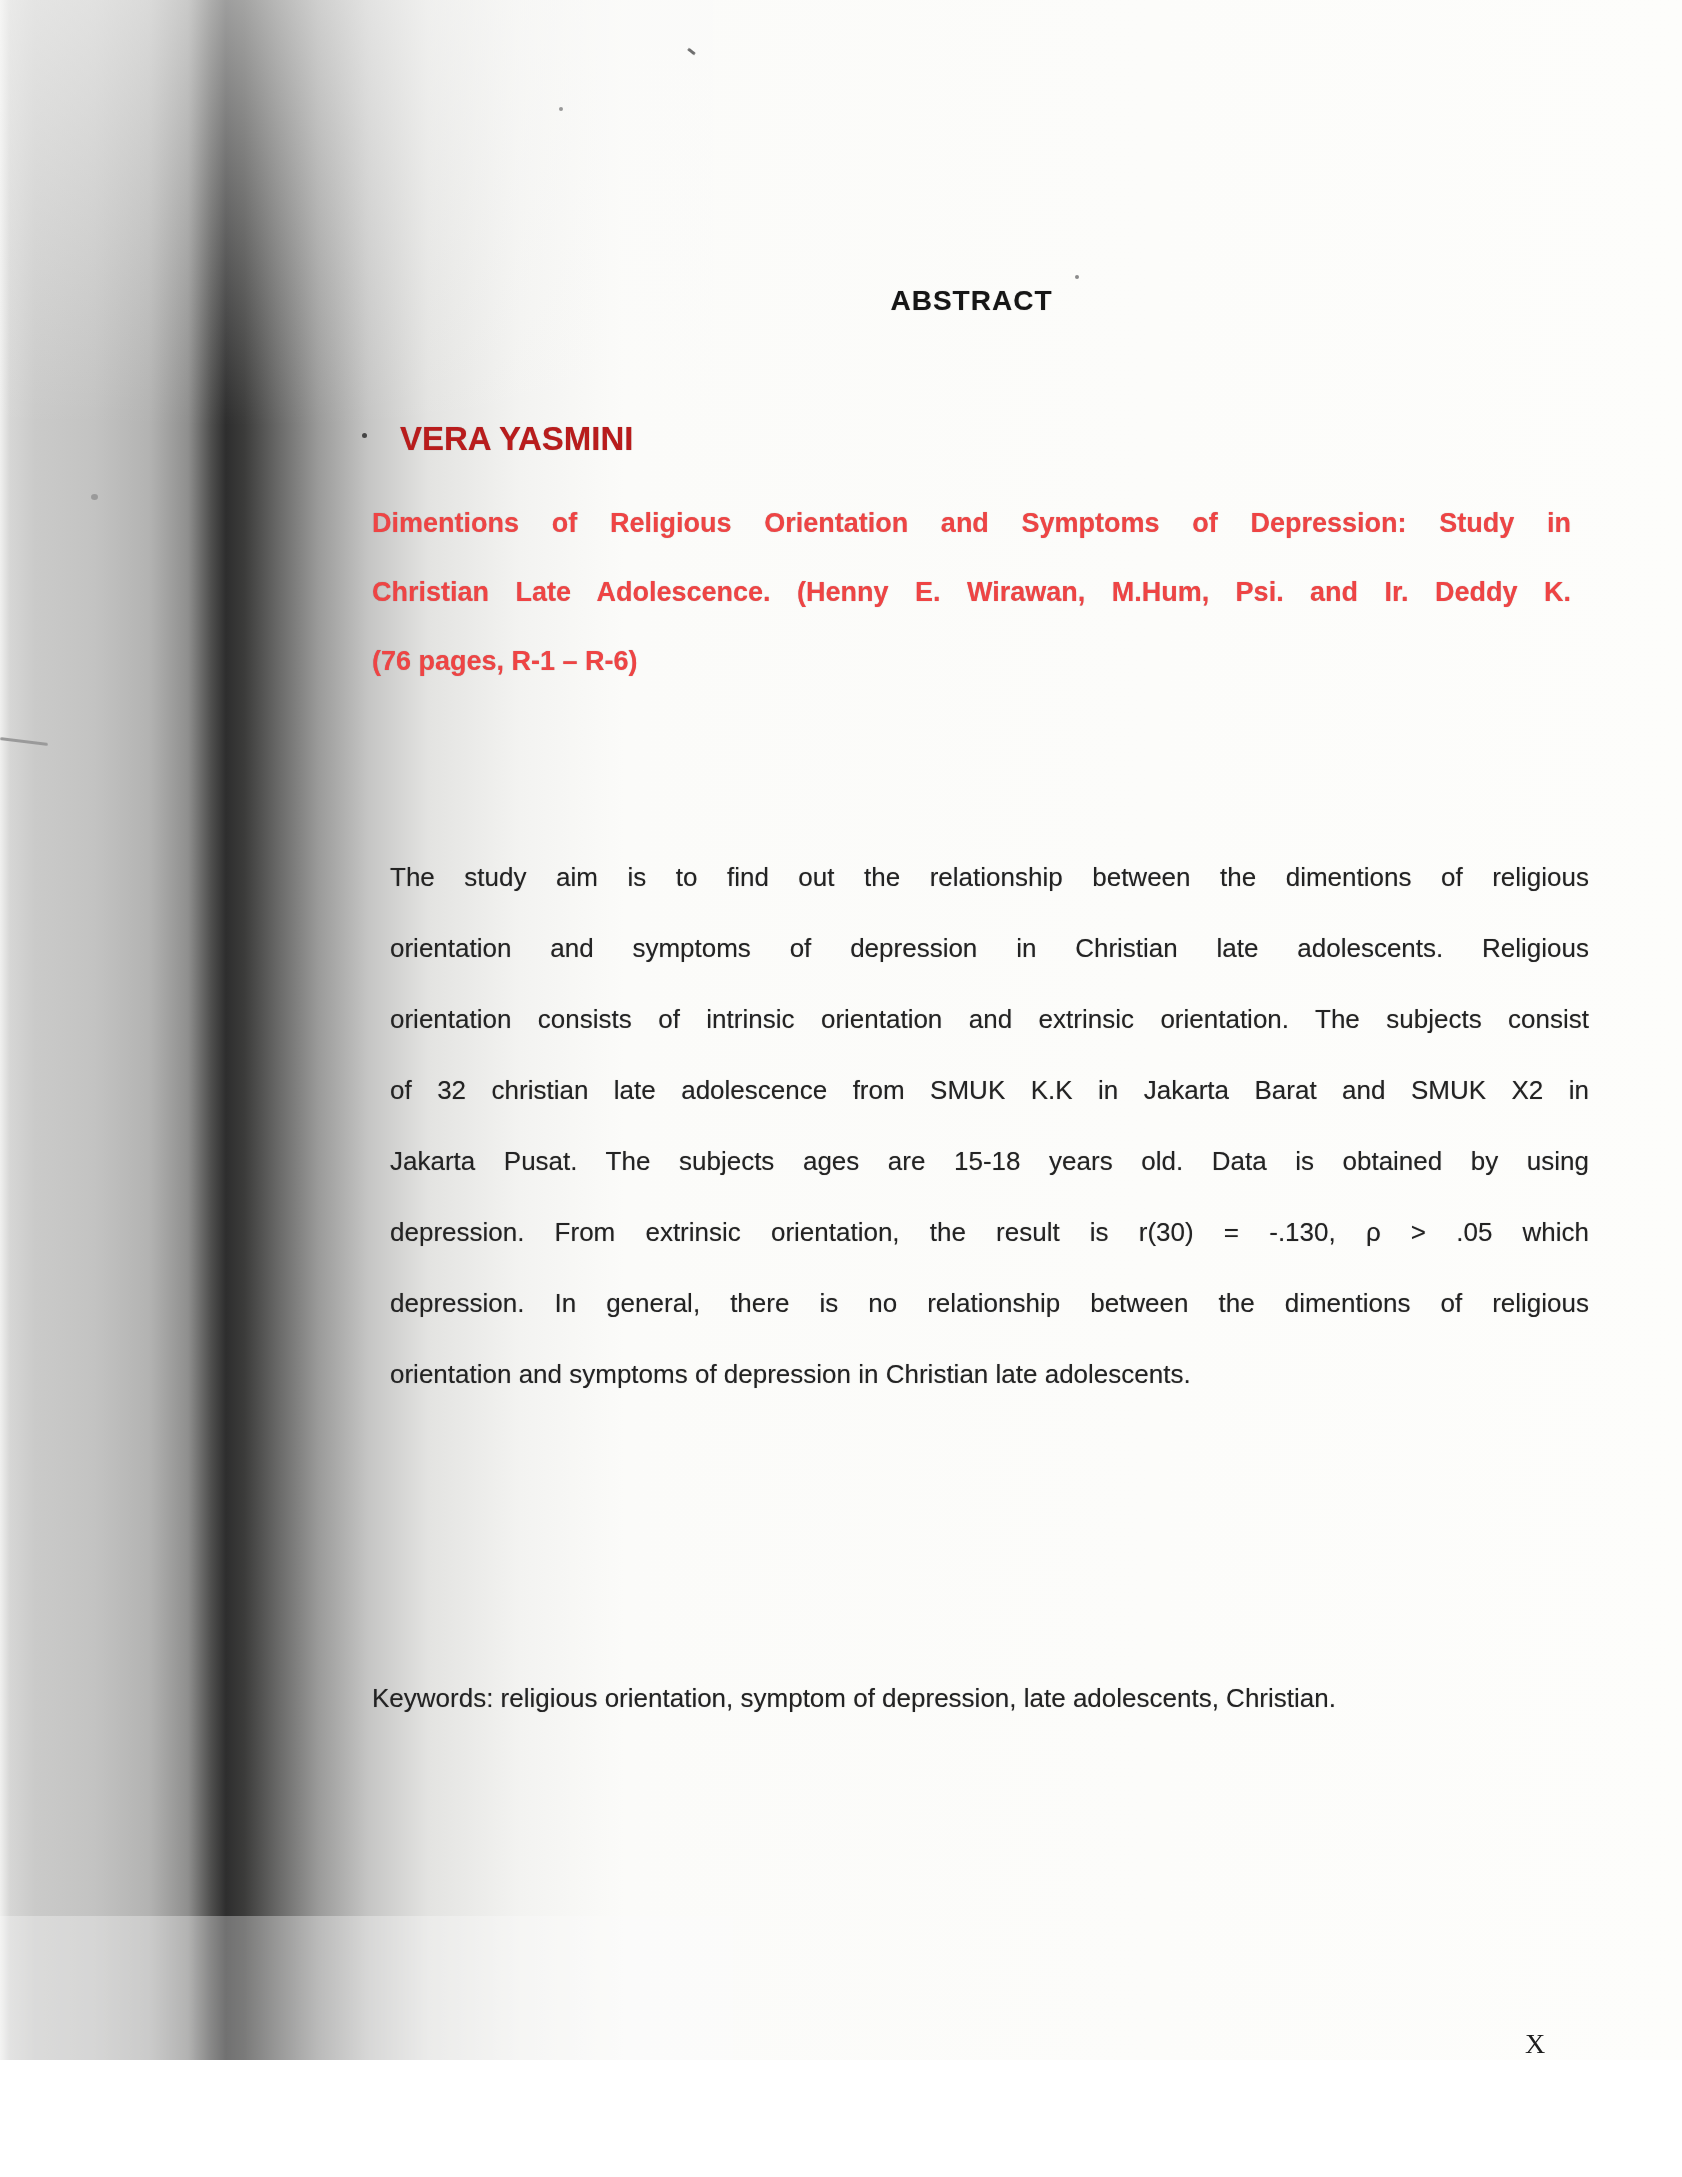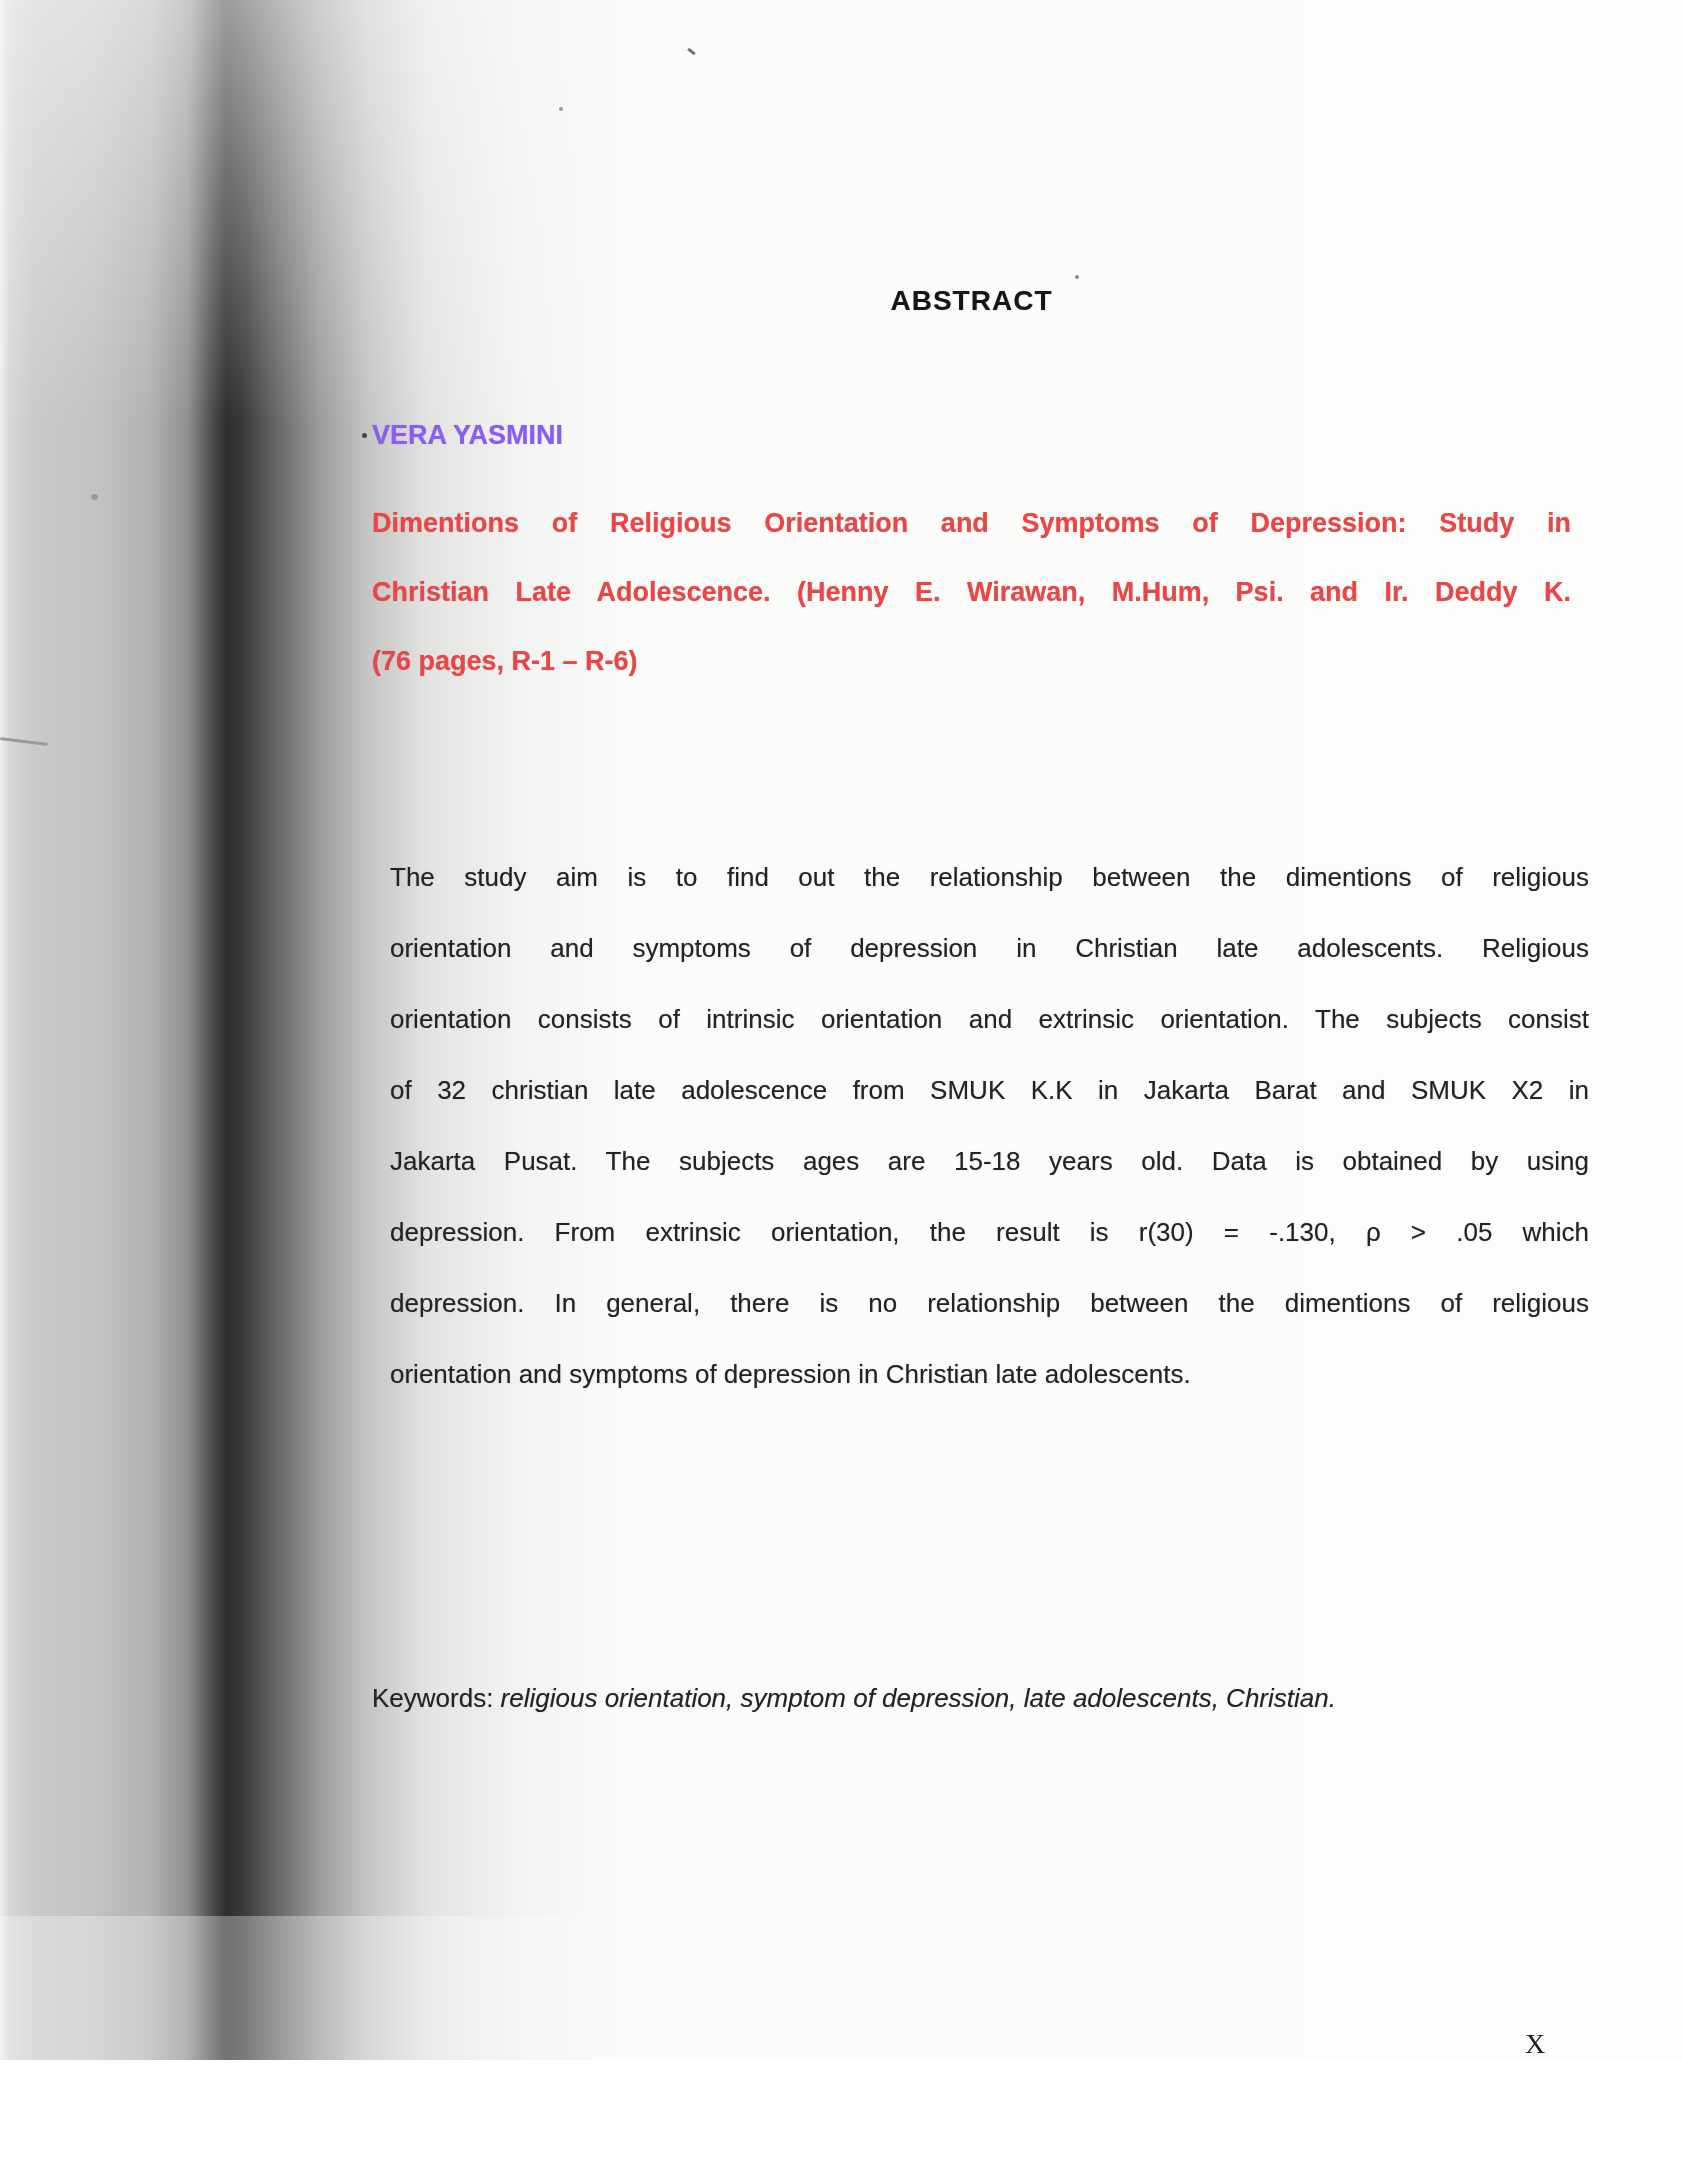--- a/index.html
+++ b/index.html
@@ -86,23 +86,24 @@
   #abstract-title-block .t {
     font-weight: bold;
     font-size: 28px;
     letter-spacing: 1px;
     color: #161616;
     text-shadow: 0 0 1px rgba(20,20,20,0.35);
   }
   #author-block {
     top: 420px;
     font-weight: bold;
-    font-size: 27px;
-    color: #8b5cf6;
+    font-size: 33px;
+    color: #b91c1c;
     text-shadow: 0 0 1px rgba(20,20,20,0.35);
+    margin-left: 28px;
   }
   #thesis-info-block {
     top: 489px;
     font-weight: bold;
     font-size: 27px;
     line-height: 69px;
     color: #ef4444;
     text-shadow: 0 0 1px rgba(20,20,20,0.35);
   }
   #body-block {
@@ -112,21 +113,21 @@
     color: #232323;
     text-shadow: 0 0 1px rgba(40,40,40,0.4);
     margin-left: 18px;
   }
   #keywords-block {
     top: 1683px;
     font-size: 26px;
     color: #232323;
     text-shadow: 0 0 1px rgba(40,40,40,0.4);
   }
-  #keywords-block .kw-text { font-style: italic; }
+  #keywords-block .kw-text { }
   #page-number {
     position: absolute;
     left: 1525px;
     top: 2028px;
     font-family: "Liberation Serif", serif;
     font-size: 28px;
     color: #1d1d1d;
   }
 </style>
 </head>

